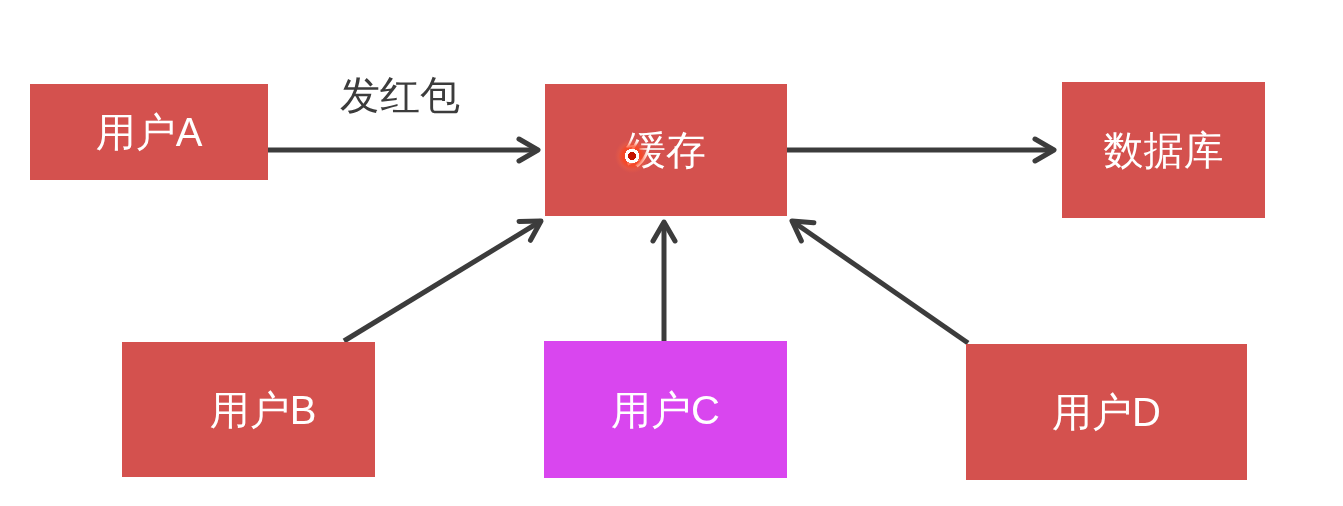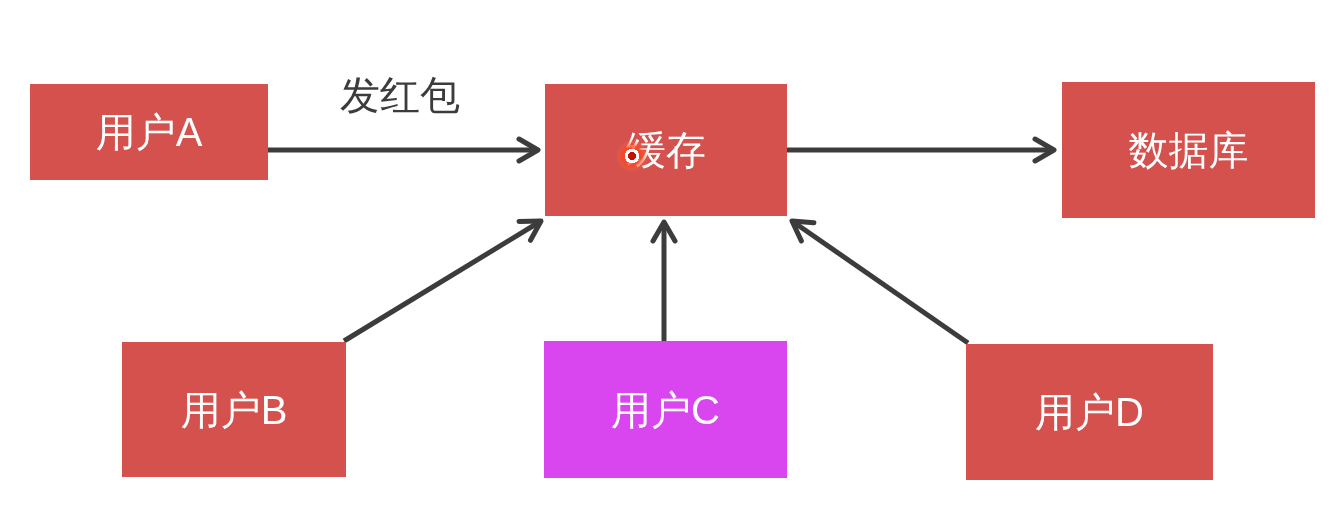--- a/index.html
+++ b/index.html
@@ -65,30 +65,30 @@
         <line x1="968" y1="343" x2="792" y2="221" stroke="#3c3c3c" stroke-width="5" marker-end="url(#arrowhead)"></line>
       </g>
   </svg>
 
   <div class="node" style="left: 30px; top: 84px; width: 238px; height: 96px; background: rgb(212, 81, 78); color: rgb(255, 255, 255);">
     <span>用户A</span>
   </div>
   <div class="node" style="left: 545px; top: 84px; width: 242px; height: 132px; background: rgb(212, 81, 78); color: rgb(255, 255, 255);">
     <span>缓存</span>
   </div>
-  <div class="node" style="left: 1062px; top: 82px; width: 253px; height: 136px; background: rgb(212, 81, 78); color: rgb(255, 255, 255);">
+  <div class="node" style="left: 1062px; top: 82px; width: 203px; height: 136px; background: rgb(212, 81, 78); color: rgb(255, 255, 255);">
     <span>数据库</span>
   </div>
-  <div class="node" style="left: 122px; top: 342px; width: 224px; height: 135px; background: rgb(212, 81, 78); color: rgb(255, 255, 255);">
+  <div class="node" style="left: 122px; top: 342px; width: 224px; height: 135px; background: rgb(212, 81, 78); color: rgb(255, 255, 255); padding-left: 29px;">
     <span>用户B</span>
   </div>
   <div class="node" style="left: 544px; top: 341px; width: 243px; height: 137px; background: #d946ef; color: rgb(255, 255, 255);">
     <span>用户C</span>
   </div>
-  <div class="node" style="left: 966px; top: 344px; width: 247px; height: 136px; background: rgb(212, 81, 78); color: rgb(255, 255, 255);">
+  <div class="node" style="left: 966px; top: 344px; width: 281px; height: 136px; background: rgb(212, 81, 78); color: rgb(255, 255, 255);">
     <span>用户D</span>
   </div>
 
   <div class="edge-label" style="left: 400px; top: 95px; color: rgb(60, 60, 60);">发红包</div>
 
   <div class="click-indicator" style="left: 632px; top: 156px;"></div>
 
 </div>
 
 </body></html>

